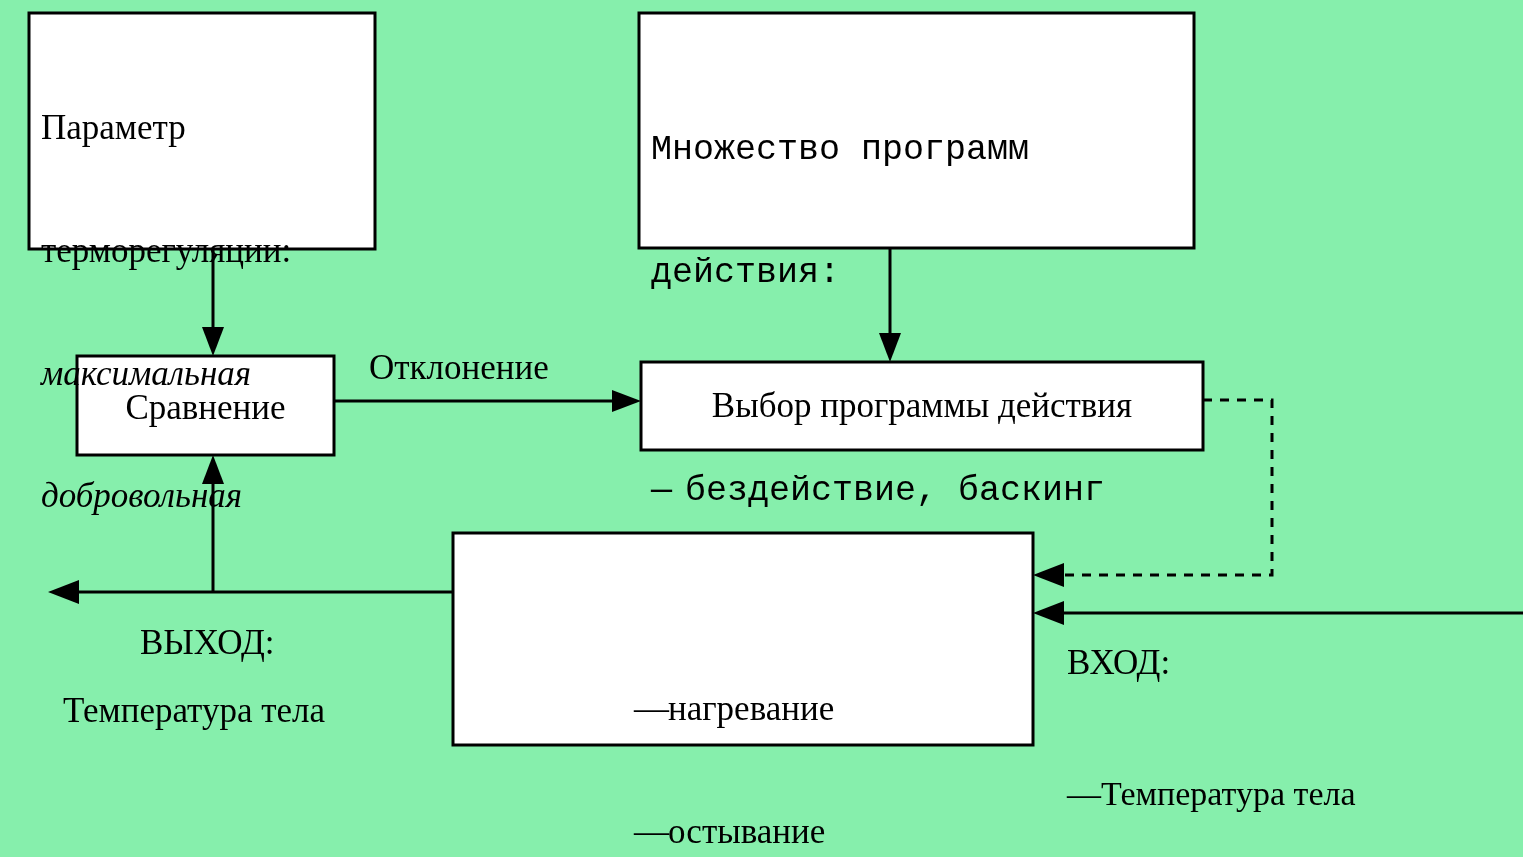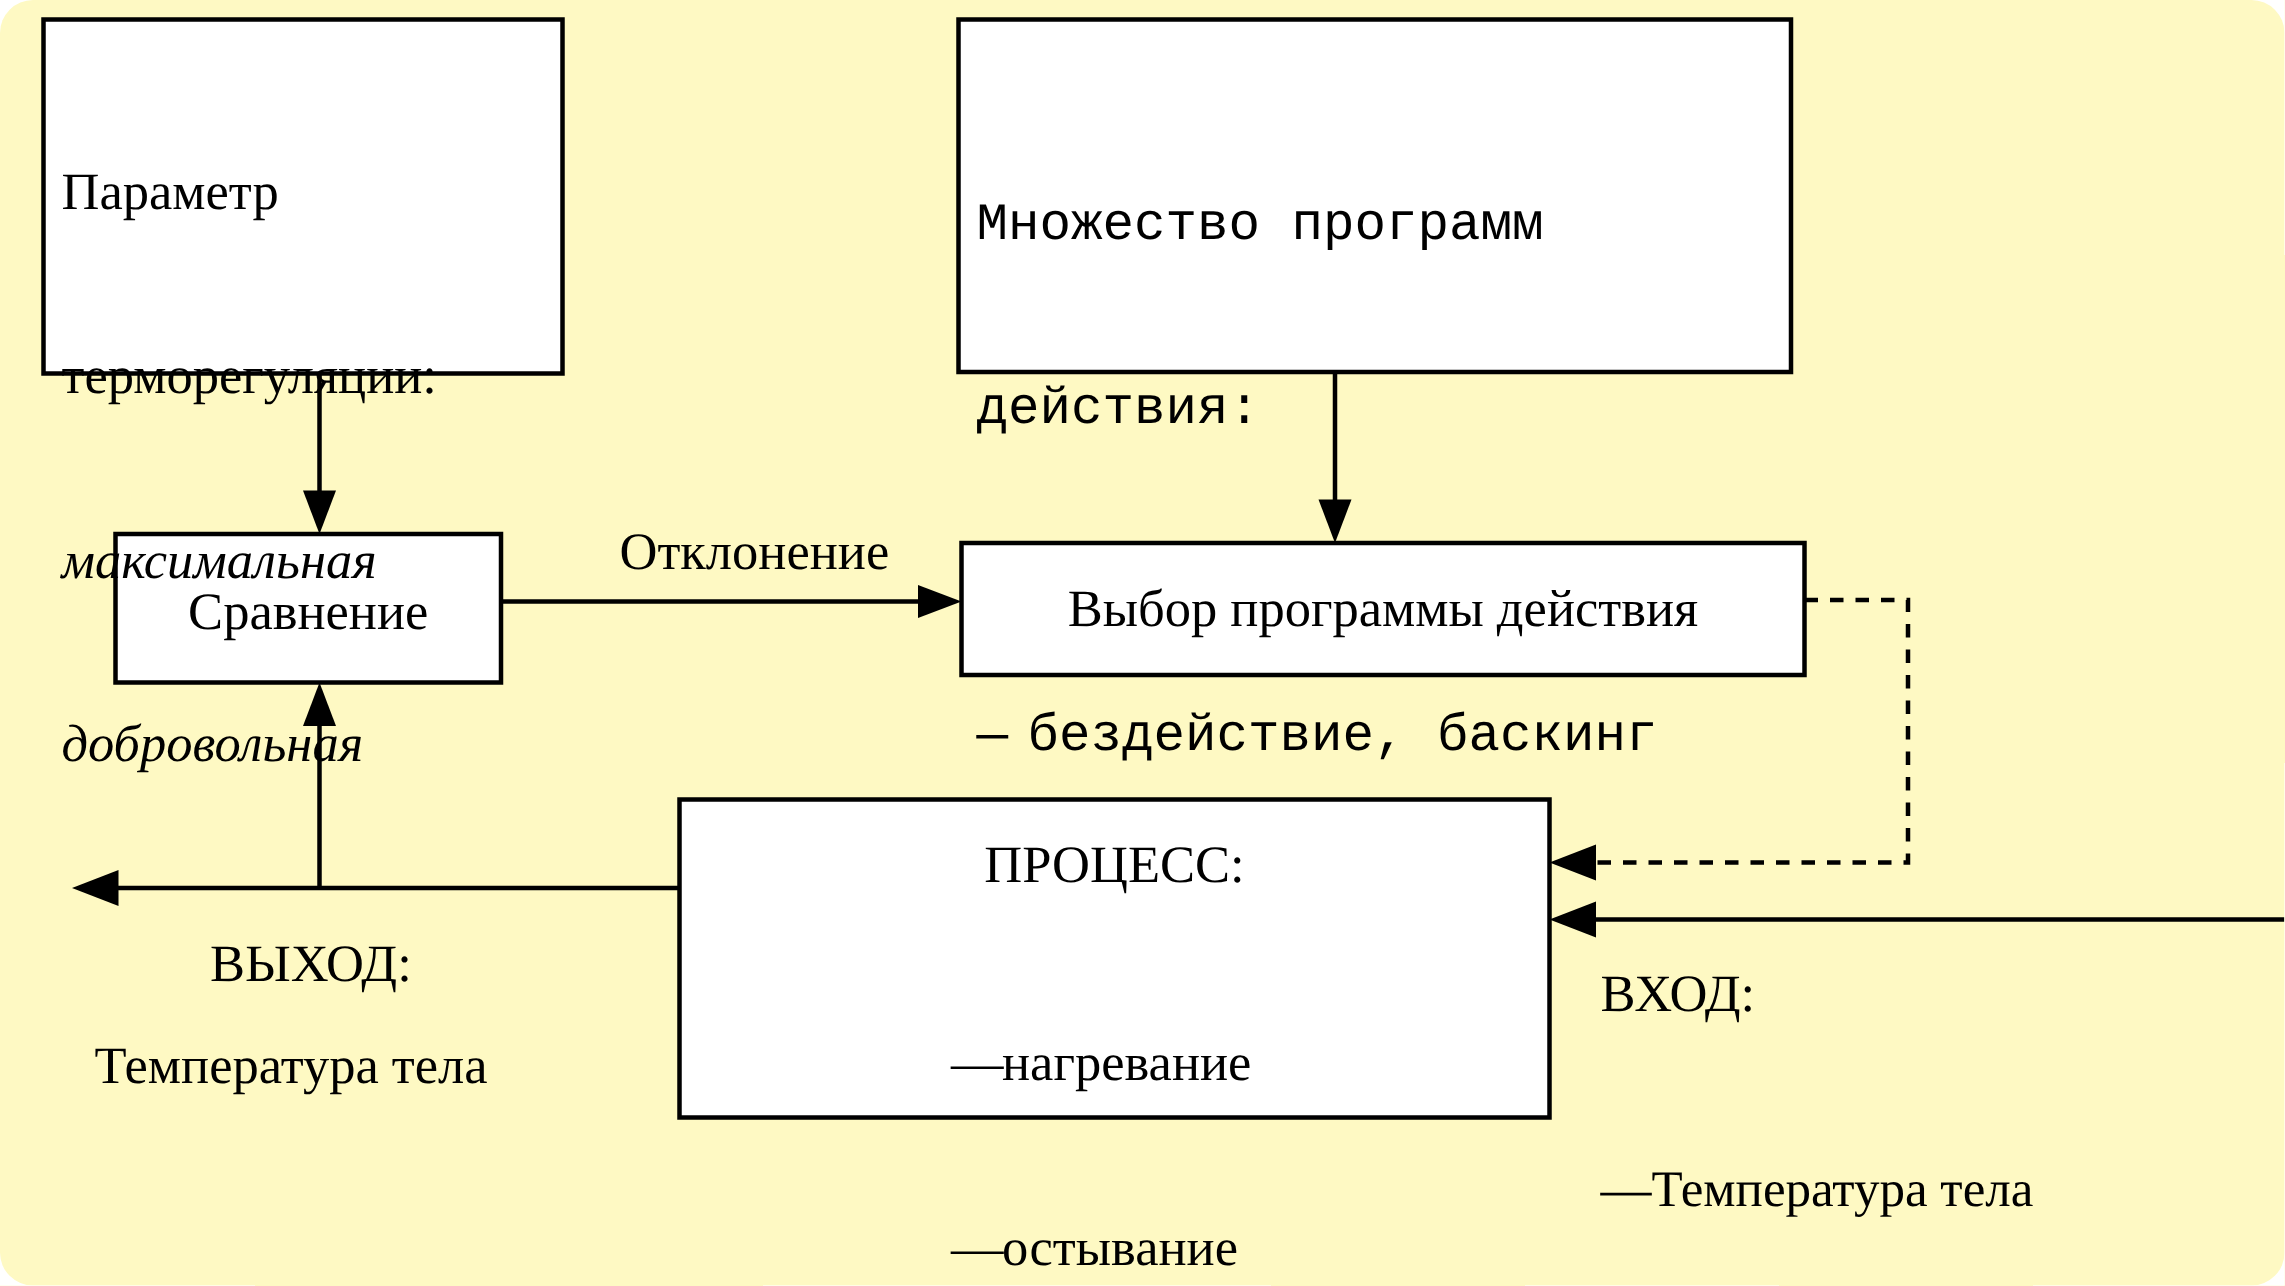--- a/index.html
+++ b/index.html
@@ -8,23 +8,22 @@
     background: #ffffff;
   }
   body {
     font-family: "Liberation Serif", "DejaVu Serif", serif;
     color: #000000;
   }
   #diagram-root {
     position: relative;
     width: 1523px;
     height: 857px;
-    background: #fef9c3;
+    background: #86efac;
     overflow: hidden;
-    border-radius: 22px;
   }
   svg.diagram-canvas {
     position: absolute;
     left: 0;
     top: 0;
     width: 1523px;
     height: 857px;
   }
   .box-rect {
     fill: #ffffff;
@@ -112,25 +111,24 @@
 
   <div class="txt t-36" style="left:651px; top:48px; width:540px;font-family:Liberation Mono, monospace;">
     <span class="row">Множество программ</span>
     <span class="row">действия:</span>
     <span class="row" style="display:block; height:14px;"></span>
     <span class="row"><span class="dash-col">—</span><span>бездействие, баскинг</span></span>
   </div>
 
   <div class="txt t-36" style="left:77px; top:388px; width:257px; text-align:center;">Сравнение</div>
 
-  <div class="txt t-36" style="left:369px; top:348px;margin-left:44px;">Отклонение</div>
+  <div class="txt t-36" style="left:369px; top:348px;">Отклонение</div>
 
   <div class="txt t-36" style="left:641px; top:386px; width:562px; text-align:center;">Выбор программы действия</div>
 
-  <div class="txt t-36" style="left:453px; top:557px; width:580px; text-align:center;">ПРОЦЕСС:</div>
   <div class="txt t-36" style="left:634px; top:607px;">
     <span class="row"><span class="dash-col">—</span><span>нагревание</span></span>
     <span class="row"><span class="dash-col">—</span><span>остывание</span></span>
     
   </div>
 
   <div class="txt t-36" style="left:140px; top:623px;text-align:center;">ВЫХОД:</div>
   <div class="txt t-36" style="left:63px; top:691px;">Температура тела</div>
 
   <div class="txt t-36" style="left:1067px; top:643px;">ВХОД:</div>

